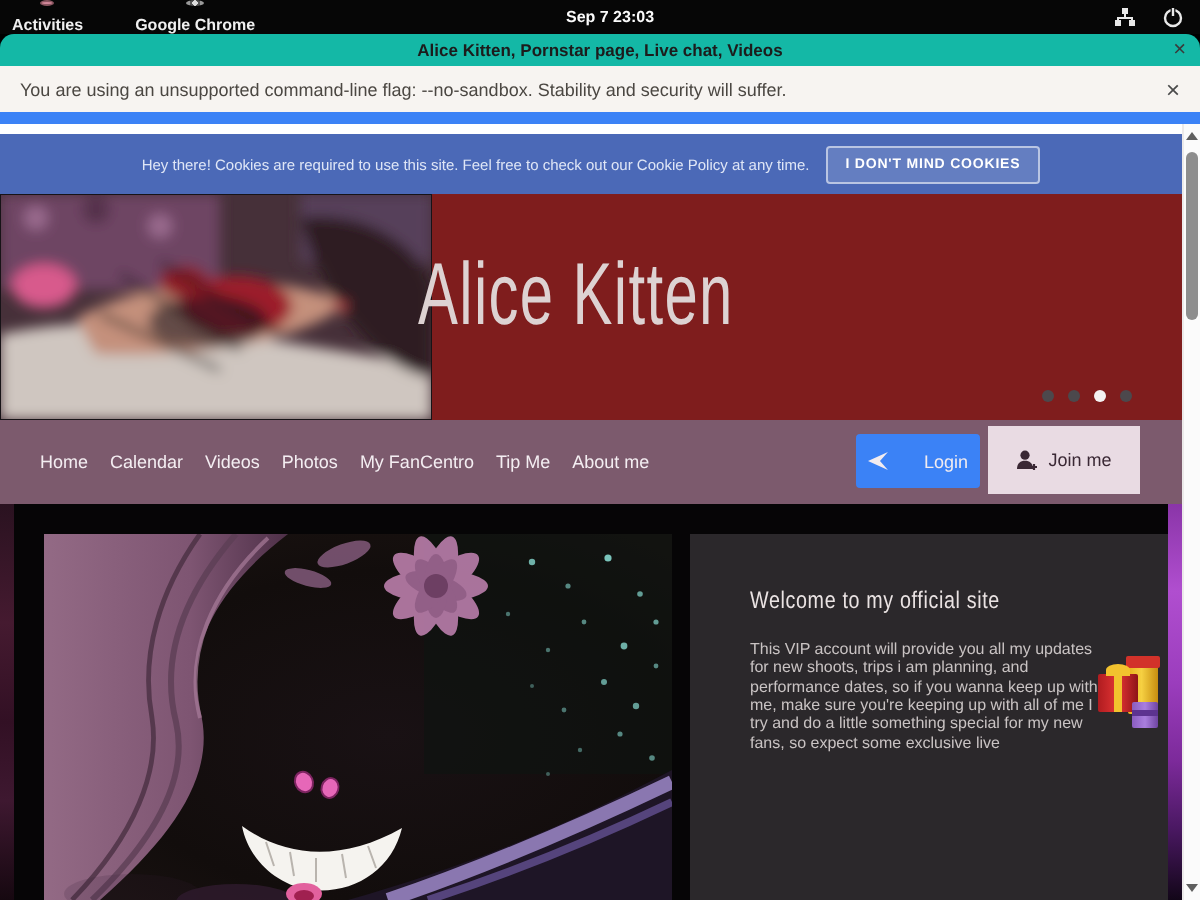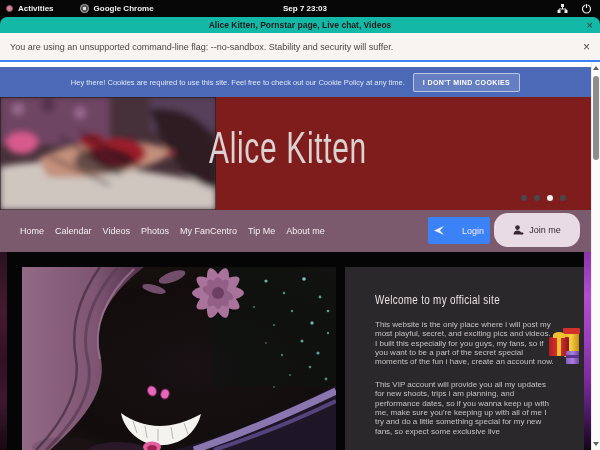--- a/index.html
+++ b/index.html
@@ -2,36 +2,36 @@
 <html><head>
 <meta charset="utf-8">
 <style>
   html,body{margin:0;padding:0;background:#000;}
   *{box-sizing:border-box;font-family:"Liberation Sans",sans-serif;}
   .screen{position:relative;width:600px;height:450px;overflow:hidden;background:#000;}
 
   
   .topbar{position:absolute;left:0;top:0;width:600px;height:17px;background:#060606;color:#f0f0f0;
           display:flex;align-items:center;font-size:8px;font-weight:bold;}
-  .tb-group{display:flex;align-items:center;gap:5px;padding:0 6px;height:100%;}
+  .tb-group{display:flex;align-items:center;gap:5px;padding:0 6px;height:100%;flex-direction:column;}
   .tb-dot{width:7px;height:7px;border-radius:50%;background:#d2889a;border:1px solid #8a5560;}
   .chrome-ic{width:9px;height:9px;border-radius:50%;background:radial-gradient(circle at 50% 50%,#ddd 0 28%,#555 30% 55%,#999 57% 100%);}
   .tb-clock{position:absolute;left:0;right:0;text-align:center;font-size:8px;font-weight:bold;color:#fafafa;padding-left:10px;}
   .tb-right{position:absolute;right:8px;top:0;height:17px;display:flex;align-items:center;gap:13px;}
   .tb-right svg{display:block;}
 
   
   .titlebar{position:absolute;left:0;top:17px;width:600px;height:16px;background:#14b8a6;
             border-radius:7px 7px 0 0;display:flex;align-items:center;justify-content:center;
             font-size:8.5px;font-weight:bold;color:#1c1c1c;}
   .titlebar .win-close{position:absolute;right:7px;top:0;line-height:16px;font-size:11px;color:#3a3a3a;font-weight:normal;cursor:default;}
 
   
   .flagbar{position:absolute;left:0;top:33px;width:600px;height:29px;background:#f7f4f1;
-           border-bottom:2px solid #3b82f6;display:flex;align-items:center;
+           border-bottom:6px solid #3b82f6;display:flex;align-items:center;
            font-size:9px;color:#4b4742;padding:0 10px;}
   .flagbar .flag-close{position:absolute;right:10px;font-size:12px;color:#4a4a4a;}
 
   
   .page{position:absolute;left:0;top:62px;width:600px;height:388px;background:#ffffff;overflow:hidden;padding-left:17px;}
 
   
   .cookiebar{position:absolute;left:0;top:5px;width:591px;height:30px;background:#4b69b7;
              display:flex;align-items:center;justify-content:center;gap:8px;color:#dfe6f6;font-size:7.5px;}
   .cookie-btn{background:rgba(255,255,255,0.14);border:1px solid rgba(255,255,255,0.55);color:#fff;
@@ -45,22 +45,22 @@
   .dots{position:absolute;right:25px;bottom:9px;display:flex;gap:7px;}
   .dot{width:6px;height:6px;border-radius:50%;background:#4c484c;cursor:pointer;}
   .dot.active{background:#f4f2f2;}
 
   
   .navbar{position:absolute;left:0;top:148px;width:591px;height:42px;background:#7c5a6d;}
   .nav-items{position:absolute;left:20px;top:0;height:42px;display:flex;align-items:center;gap:11px;text-align:center;}
   .nav-item{color:#f4eef2;font-size:9px;cursor:pointer;white-space:nowrap;}
   .btn-login{position:absolute;left:428px;top:7px;width:62px;height:27px;background:#3b82f6;color:#f2ecf0;
              border:none;border-radius:2px;font-size:9px;display:flex;align-items:center;justify-content:center;gap:17px;cursor:pointer;}
-  .btn-join{position:absolute;left:494px;top:3px;width:86px;height:34px;background:#e9dbe3;color:#3a2834;
-            border:none;border-radius:14px;font-size:9px;display:flex;align-items:center;justify-content:center;gap:5px;cursor:pointer;}
+  .btn-join{position:absolute;left:494px;top:3px;width:76px;height:34px;background:#e9dbe3;color:#3a2834;
+            border:none;border-radius:0;font-size:9px;display:flex;align-items:center;justify-content:center;gap:5px;cursor:pointer;}
 
   
   .content{position:absolute;left:0;top:190px;width:591px;height:198px;background:#060506;overflow:hidden;}
   .strip-left{position:absolute;left:0;top:0;width:7px;height:198px;
               background:linear-gradient(180deg,#2a1220 0%,#451a30 30%,#321024 55%,#3e1830 75%,#160810 100%);}
   .strip-right{position:absolute;left:584px;top:0;width:7px;height:198px;
                background:linear-gradient(180deg,#8a35a8 0%,#b04ecf 22%,#9b3dbd 45%,#7c2a9a 65%,#4a1862 82%,#120618 100%);}
   .cheshire{position:absolute;left:22px;top:15px;width:314px;height:183px;}
   .welcome{position:absolute;left:345px;top:15px;width:239px;height:230px;background:#2b282b;
            padding:26px 28px 0 30px;}
@@ -281,21 +281,20 @@
         <g transform="translate(99,138)">
           <path d="M0,8 C22,24 50,26 80,9 C75,30 56,42 35,40 C17,38 3,24 0,8 Z" fill="#f5f3ef"></path>
           <path d="M12,16 L16,28 M24,21 L26,33 M37,24 L37,36 M50,22 L52,34 M63,18 L67,29" stroke="#b9b4ae" stroke-width="1"></path>
           <ellipse cx="31" cy="42" rx="9" ry="5.5" fill="#e2619e"></ellipse>
           <ellipse cx="31" cy="43" rx="5" ry="3" fill="#a02050"></ellipse>
         </g>
       </svg>
 
       <div class="welcome">
         <h2>Welcome to my official site</h2>
-        <p>This website is the only place where i will post my most playful, secret, and exciting pics and videos. I built this especially for you guys, my fans, so if you want to be a part of the secret special moments of the fun i have, create an account now.</p>
         <p>This VIP account will provide you all my updates for new shoots, trips i am planning, and performance dates, so if you wanna keep up with me, make sure you're keeping up with all of me I try and do a little something special for my new fans, so expect some exclusive live</p>
       </div>
 
       <div class="strip-right"></div>
 
       <div class="gifts">
         <div class="gift gift-yellow"></div>
         <div class="gift gift-red"></div>
         <div class="gift gift-purple"></div>
       </div>

